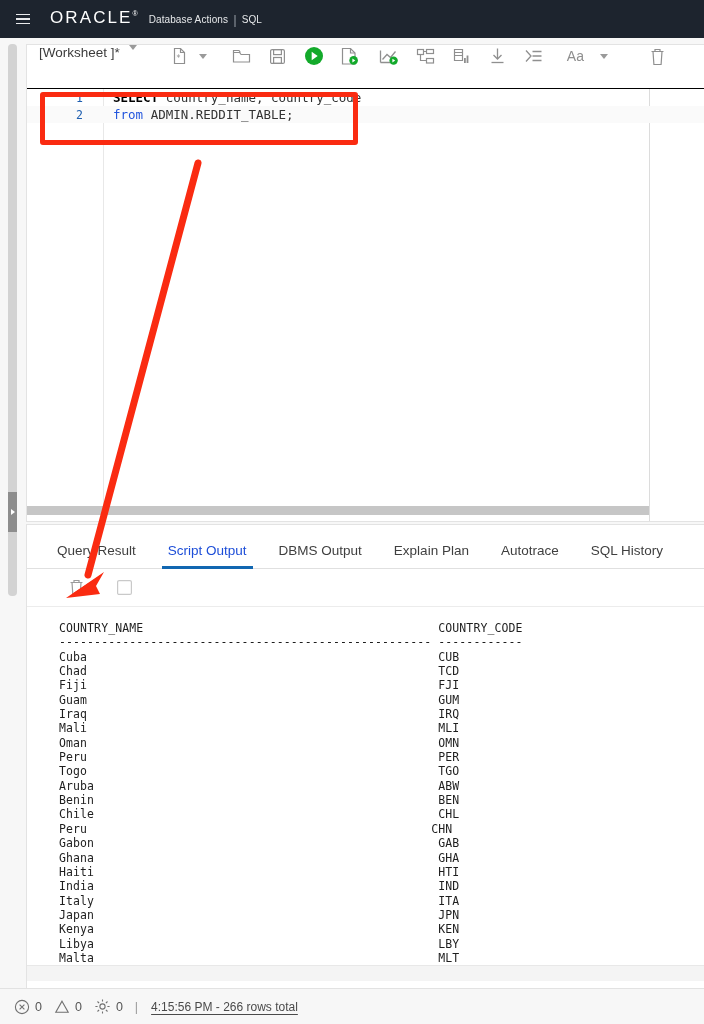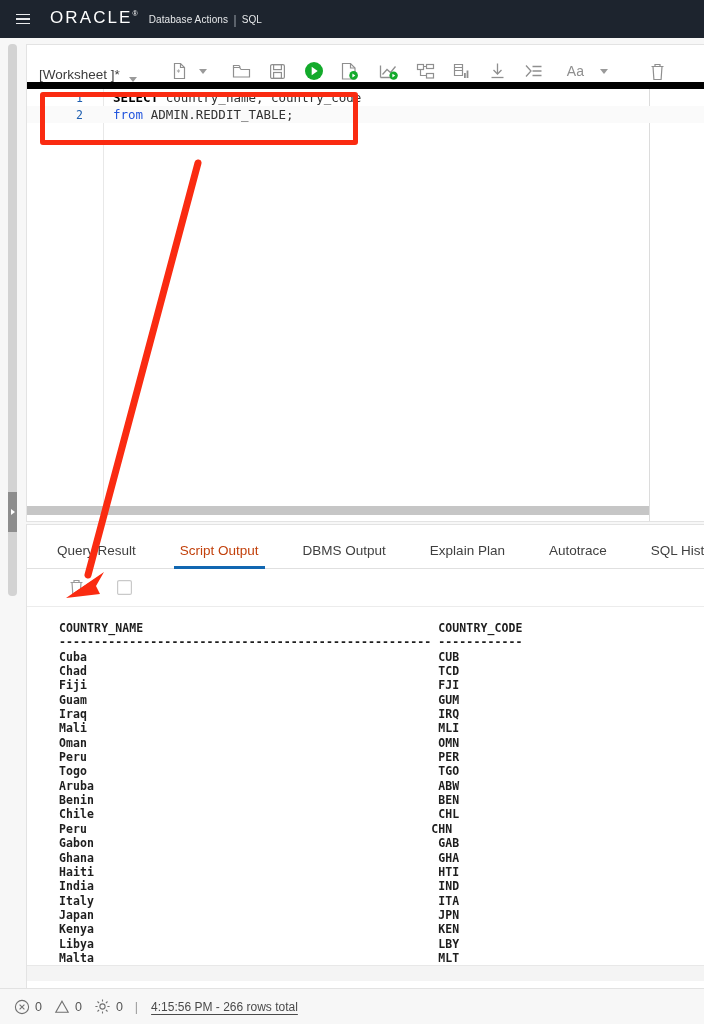--- a/index.html
+++ b/index.html
@@ -42,22 +42,22 @@
     border-top: 3.5px solid transparent; border-bottom: 3.5px solid transparent;
     margin-left: 1px;
   }
 
   
   .worksheet {
     position: absolute; left: 26px; top: 44px; width: 678px; height: 478px;
     background: #ffffff; border: 1px solid #e3e3e3; border-right: none;
   }
   .ws-toolbar {
-    height: 44px; display: flex; align-items: flex-end; padding-left: 12px;
-    border-bottom: 7px solid #000000; background: #ffffff;
+    height: 44px; display: flex; align-items: flex-start; padding-left: 12px;
+    border-bottom: 1px solid #000000; background: #ffffff;
   }
   .ws-name {
     font-size: 13.5px; color: #3c3c3c; white-space: nowrap; cursor: pointer;
   }
   .caret {
     width: 0; height: 0; border-left: 4.5px solid transparent; border-right: 4.5px solid transparent;
     border-top: 5.5px solid #9a9a9a; margin-left: 9px; margin-right: 2px; cursor: pointer;
   }
   .tb-group { display: flex; align-items: center; margin-left: 20px; gap: 14px; }
   .tb-btn { width: 22px; height: 22px; display: flex; align-items: center;
@@ -93,39 +93,38 @@
   }
   .editor-hscroll span { display: block; width: 100%; height: 9px; background: #c6c6c6; }
 
   
   .results {
     position: absolute; left: 26px; top: 524px; width: 678px; height: 464px;
     background: #ffffff; border: 1px solid #e3e3e3; border-right: none; border-bottom: none;
   }
   .tabs {
     height: 44px; display: flex; align-items: flex-end; padding-left: 14px;
-    border-bottom: 1px solid #e0e0e0; background: #ffffff; gap: 12px;
+    border-bottom: 1px solid #e0e0e0; background: #ffffff; gap: 0;
   }
   .tab {
     font-size: 13.5px; color: #3f3f3f; padding: 0 16px 10px 16px;
     cursor: pointer; position: relative; white-space: nowrap;
   }
-  .tab.active { color: #c2410c; }
+  .tab.active { color: #1d4ed8; }
   .tab.active::after {
     content: ""; position: absolute; left: 10px; right: 10px; bottom: -1px;
     height: 3px; background: #1167b1;
   }
   .res-toolbar {
     height: 38px; display: flex; align-items: center; padding-left: 38px; gap: 26px;
     border-bottom: 1px solid #ececec; background: #ffffff;
   }
   .out-area {
     position: relative; padding: 14px 0 0 32px; height: 374px; overflow: hidden;
     background: #ffffff;
-    font-weight: bold;
   }
   .out-line {
     font-family: "DejaVu Sans Mono", monospace; font-size: 11.5px;
     color: #1e1e1e; line-height: 14.35px; white-space: pre; letter-spacing: .1px;
   }
   .out-bottom-band {
     position: absolute; left: 0; right: 0; bottom: 0; height: 16px; background: #f4f4f4;
     border-top: 1px solid #e8e8e8;
   }
 

